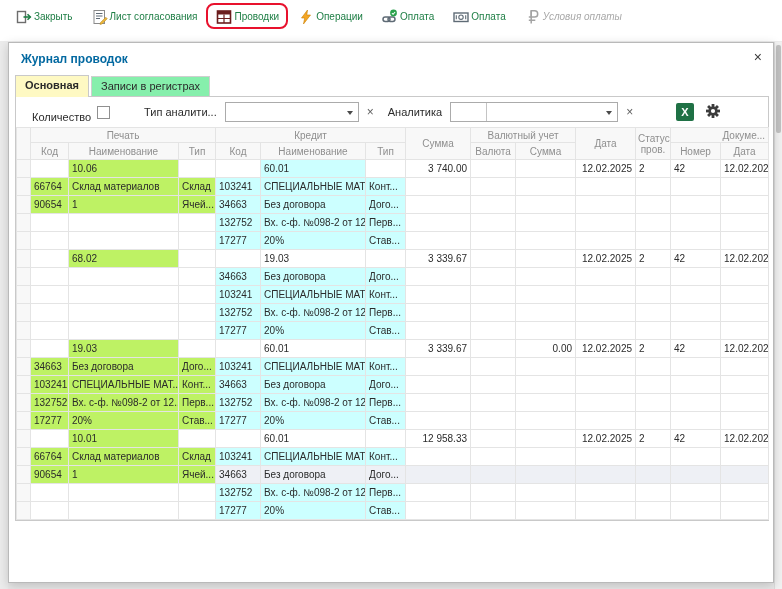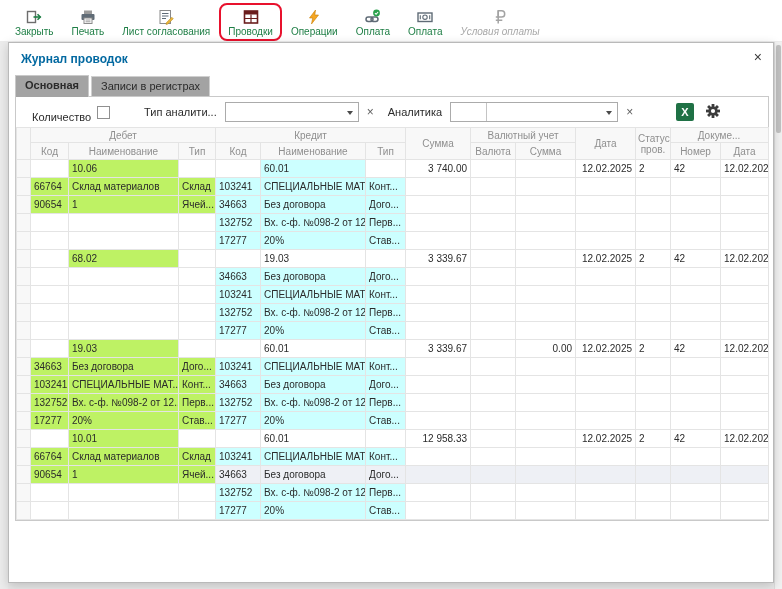--- a/index.html
+++ b/index.html
@@ -1,38 +1,38 @@
 <!DOCTYPE html>
 <html><head>
 <meta charset="utf-8">
 <style>
   * { margin:0; padding:0; box-sizing:border-box; }
   html, body { width:782px; height:589px; overflow:hidden; }
   body { font-family:"Liberation Sans","DejaVu Sans",sans-serif; background:#e9e9e9; position:relative; font-size:11px; color:#333; cursor:default; }
 
   
   .toolbar { position:absolute; left:0; top:0; width:782px; height:42px; background:#fff; border-bottom:1px solid #ececec; display:flex; align-items:flex-start; padding:3px 4px 0 6px; }
-  .tb-btn { display:flex; flex-direction:column; align-items:center; gap:1px; padding:3px 7px 2px; background:transparent; border:2px solid transparent; cursor:pointer; font-family:inherit; }
+  .tb-btn { display:flex; flex-direction:row; align-items:center; gap:1px; padding:3px 7px 2px; background:transparent; border:2px solid transparent; cursor:pointer; font-family:inherit; }
   .tb-btn.hl-red { border-color:#e8112d;border-radius:8px; }
   .tb-ic { width:18px; height:17px; display:flex; align-items:center; justify-content:center; }
   .tb-lbl { font-size:10px; color:#1e7e45; white-space:nowrap; }
   .tb-btn.disabled .tb-lbl { color:#a8a8a8;font-style:italic; }
 
   .left-strip { position:absolute; left:0; top:42px; width:8px; height:547px; background:#ececec; }
   .v-scrollbar { position:absolute; right:0; top:42px; width:8px; height:547px; background:#f2f2f2; border-left:1px solid #dedede; }
   .v-thumb { position:absolute; left:1px; top:3px; width:5px; height:88px; background:#c2c2c2; border-radius:2px; }
 
   
   .dialog { position:absolute; left:8px; top:42px; width:766px; height:541px; background:#fff; border:1px solid #b9b9b9; box-shadow:0 3px 10px rgba(0,0,0,.18); overflow:hidden; }
   .dlg-title { position:absolute; left:12px; top:9px; font-size:12px; font-weight:bold; color:#0369a1; }
   .dlg-close { position:absolute; right:9px; top:5px; border:none; background:none; font-size:14px; color:#3c3c3c; cursor:pointer; font-family:inherit; line-height:1; padding:2px; }
 
   .tabbar { position:absolute; left:6px; top:29px; width:754px; height:25px; display:flex; align-items:flex-end; border-bottom:1px solid #c9c9c9; }
-  .tab { font-size:11px; color:#2b2b2b; background:#a3a3a3; border:1px solid #cfcfcf; border-bottom:none; padding:3px 9px; margin-right:2px; cursor:pointer; height:20px; white-space:nowrap; }
-  .tab.active { background:#a3a3a3; font-weight:bold; height:22px; margin-bottom:-1px; padding-bottom:4px; border-color:#c9c9c9; position:relative; z-index:2; }
+  .tab { font-size:11px; color:#2b2b2b; background:#86efac; border:1px solid #cfcfcf; border-bottom:none; padding:3px 9px; margin-right:2px; cursor:pointer; height:20px; white-space:nowrap; }
+  .tab.active { background:#fef9c3; font-weight:bold; height:22px; margin-bottom:-1px; padding-bottom:4px; border-color:#c9c9c9; position:relative; z-index:2; }
 
   .content { position:absolute; left:6px; top:54px; width:754px; background:#fff; border:1px solid #c9c9c9; border-top:none; }
   .filterbar { height:30px; display:flex; align-items:center; }
   .f-label { color:#2b2b2b; white-space:nowrap; }
   .q-label { margin-left:16px;margin-top:9px; }
   .checkbox { width:13px; height:13px; border:1px solid #909090; background:#fff; margin-left:6px; cursor:pointer; flex:none; }
   .t-label { margin-left:34px; }
   .a-label { margin-left:12px; }
   .combo { position:relative; height:20px; background:#fff; border:1px solid #ababab; cursor:pointer; flex:none; }
   .type-combo { width:134px; margin-left:8px; }
@@ -43,52 +43,41 @@
   .spacer { flex:1; }
   .excel-btn { width:18px; height:18px; background:#1f7145; color:#fff; font-weight:bold; font-size:11px; border:none; border-radius:2px; cursor:pointer; font-family:inherit; line-height:18px; text-align:center; padding:0; flex:none; }
   .gear-btn { border:none; background:none; margin-left:10px; margin-right:46px; cursor:pointer; width:18px; height:18px; padding:0; flex:none; }
 
   
   table.grid { border-collapse:collapse; table-layout:fixed; width:752px; }
   .grid th { background:#f8f8f8; color:#8f8f8f; font-weight:normal; font-size:10px; text-align:center; border:1px solid #e4e4e4; padding:0 2px; white-space:nowrap; overflow:hidden; }
   .grid thead tr:first-child th { height:15px; }
   .grid thead tr:last-child th { height:17px; }
   .grid th.wrap { white-space:normal; line-height:11px;margin-top:20px; }
-  .grid th.doc-h { text-align:center; padding-right:3px; }
+  .grid th.doc-h { text-align:right; padding-right:3px; }
   .grid td { height:18px; border:1px solid #e4e4e4; font-size:10px; color:#2b2b2b; padding:0 3px; white-space:nowrap; overflow:hidden; background:#fff; }
   .grid td.margin { background:#f8f8f8; }
   .grid td.hl-y { background:#bef264; }
   .grid td.hl-c { background:#ccffff; }
   .grid td.num { text-align:right; }
   .grid tr.sel td:not(.hl-y):not(.hl-c):not(.margin) { background:#eef0f5; }
 </style>
 </head>
 <body>
 
 <div class="toolbar">
   <button class="tb-btn">
     <span class="tb-ic">
         <svg width="16" height="16" viewBox="0 0 16 16">
           <rect x="1.5" y="2.5" width="8" height="11" fill="#fff" stroke="#6d6d6d" stroke-width="1.4"></rect>
           <path d="M7.5 8h7" stroke="#1e7e45" stroke-width="1.6" fill="none"></path>
           <path d="M11.5 5.2L14.3 8l-2.8 2.8" stroke="#1e7e45" stroke-width="1.6" fill="none"></path>
         </svg>
       </span>
     <span class="tb-lbl">Закрыть</span>
-  </button>
-  <button class="tb-btn">
-    <span class="tb-ic">
-        <svg width="16" height="16" viewBox="0 0 16 16">
-          <rect x="4" y="1.5" width="8" height="3.5" fill="#9a9a9a"></rect>
-          <rect x="1.5" y="5" width="13" height="6" rx="1" fill="#5f6b76"></rect>
-          <rect x="4" y="9" width="8" height="5.5" fill="#fff" stroke="#8a8a8a"></rect>
-          <path d="M5.5 11h5M5.5 12.8h5" stroke="#9a9a9a"></path>
-        </svg>
-      </span>
-    <span class="tb-lbl">Печать</span>
   </button>
   <button class="tb-btn">
     <span class="tb-ic">
         <svg width="16" height="16" viewBox="0 0 16 16">
           <rect x="2" y="1.5" width="10.5" height="13" fill="#fff" stroke="#8a8a8a"></rect>
           <path d="M4 4.5h6.5M4 7h6.5M4 9.5h4" stroke="#5f6b76" stroke-width="1.2"></path>
           <path d="M8.5 13.5l5.3-5.3 1.5 1.5-5.3 5.3-2 .5z" fill="#e8b33a" stroke="#b98a1f" stroke-width=".5"></path>
         </svg>
       </span>
     <span class="tb-lbl">Лист согласования</span>
@@ -207,21 +196,21 @@
           <col style="width:45px">
           <col style="width:60px">
         <col style="width:60px">
           <col style="width:35px">
           <col style="width:50px">
           <col style="width:48px">
       </colgroup>
       <thead>
         <tr>
           <th rowspan="2"></th>
-          <th colspan="3">Дебет</th>
+          <th colspan="3">Печать</th>
           <th colspan="3">Кредит</th>
           <th rowspan="2">Сумма</th>
           <th colspan="2">Валютный учет</th>
           <th rowspan="2">Дата</th>
           <th rowspan="2" class="wrap">Статус пров.</th>
           <th colspan="2" class="doc-h">Докуме...</th>
         </tr>
         <tr>
           <th>Код</th>
           <th>Наименование</th>

